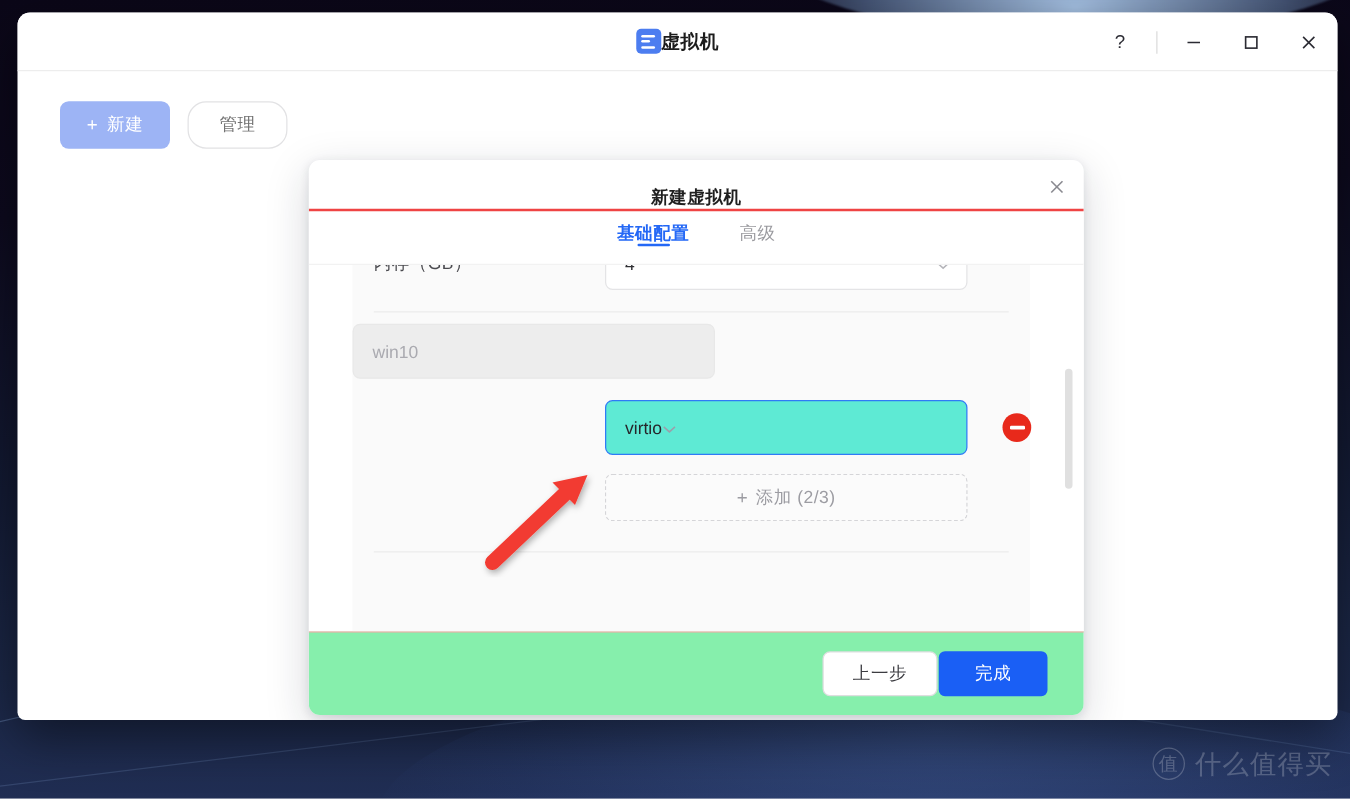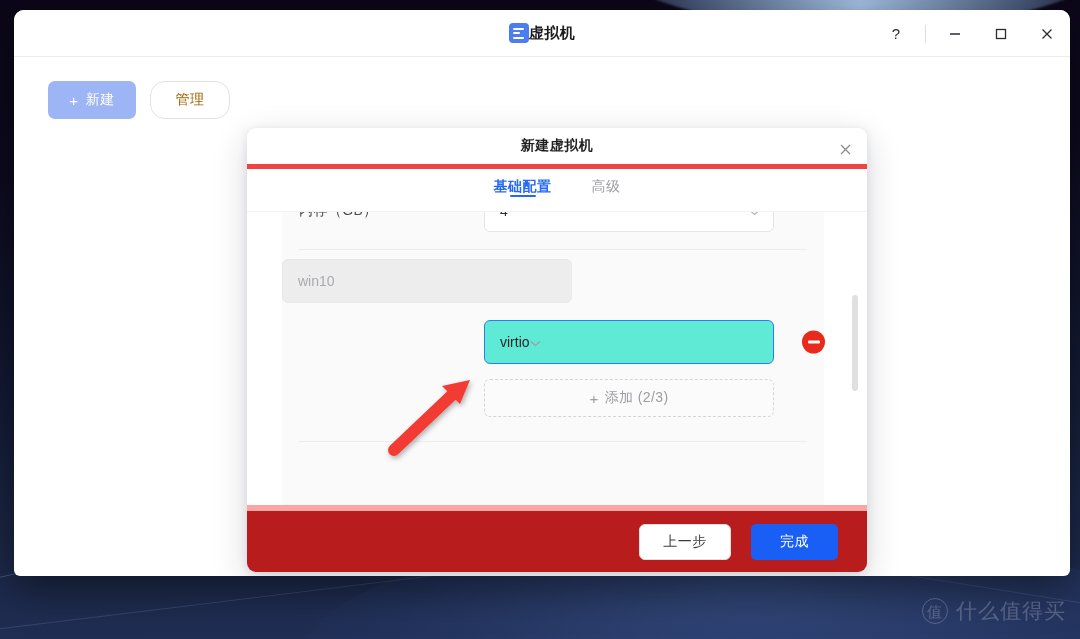--- a/index.html
+++ b/index.html
@@ -83,37 +83,37 @@
   .toolbar { padding: 24px 0 0 34px; display: flex; gap: 14px; }
   .btn-new {
     width: 88px; height: 38px; border-radius: 7px;
     background: #9db4f5; color: #ffffff; border: none;
     display: flex; align-items: center; justify-content: center; gap: 7px;
     font-size: 14px; letter-spacing: .5px;
   }
   .btn-new .plus { font-size: 15px; line-height: 1; }
   .btn-manage {
     width: 80px; height: 38px; border-radius: 15px;
-    background: #ffffff; color: #a16207; border: 1px solid #e2e2e4;
+    background: #ffffff; color: #737373; border: 1px solid #e2e2e4;
     font-size: 14px; letter-spacing: .5px;
     display: flex; align-items: center; justify-content: center;
   }
 
   
   #modal {
     position: absolute; left: 233px; top: 118px;
     width: 620px; height: 444px;
     background: #ffffff; border-radius: 9px;
     box-shadow: 0 10px 34px rgba(22,28,45,.17), 0 2px 8px rgba(22,28,45,.10);
     overflow: hidden; display: flex; flex-direction: column;
   }
   .modal-head {
     position: relative; height: 41px; flex: 0 0 41px;
-    display: flex; align-items: center; justify-content: center;
-    border-bottom: 5px solid #ef4444;
+    display: flex; align-items: flex-end; justify-content: center;
+    border-bottom: 2px solid #ef4444;
     font-family: Liberation Serif, serif;
   }
   .modal-title { font-size: 14px; font-weight: bold; color: #1f1f1f; letter-spacing: .5px; }
   .modal-close {
     position: absolute; right: 12px; top: 11px;
     width: 20px; height: 20px; display: flex; align-items: center; justify-content: center;
     color: #8a8a90;
   }
   .tabs {
     height: 43px; flex: 0 0 43px; display: flex; align-items: flex-start;
@@ -181,23 +181,23 @@
 
   .scrollbar-track {
     position: absolute; right: 9px; top: 0; bottom: 0; width: 6px;
   }
   .scrollbar-thumb {
     position: absolute; left: 0; top: 83px; width: 6px; height: 96px;
     background: #e0e0e0; border-radius: 3px;
   }
 
   .modal-foot {
-    flex: 0 0 67px; height: 67px; border-top: 6px solid #fca5a5;
-    display: flex; align-items: center; justify-content: flex-end; gap: 20px;
-    padding-right: 29px; background: #b91c1c;
+    flex: 0 0 67px; height: 67px; border-top: 1px solid #fca5a5;
+    display: flex; align-items: center; justify-content: flex-end; gap: 1px;
+    padding-right: 29px; background: #86efac;
   }
   .btn-prev {
     width: 92px; height: 36px; border-radius: 6px; background: #fff;
     border: 1px solid #dededf; color: #3c3c41; font-size: 14px; letter-spacing: .5px;
     display: flex; align-items: center; justify-content: center;
   }
   .btn-finish {
     width: 87px; height: 36px; border-radius: 5px; background: #1a5ff5;
     border: none; color: #fff; font-size: 14px; letter-spacing: .5px;
     display: flex; align-items: center; justify-content: center;

